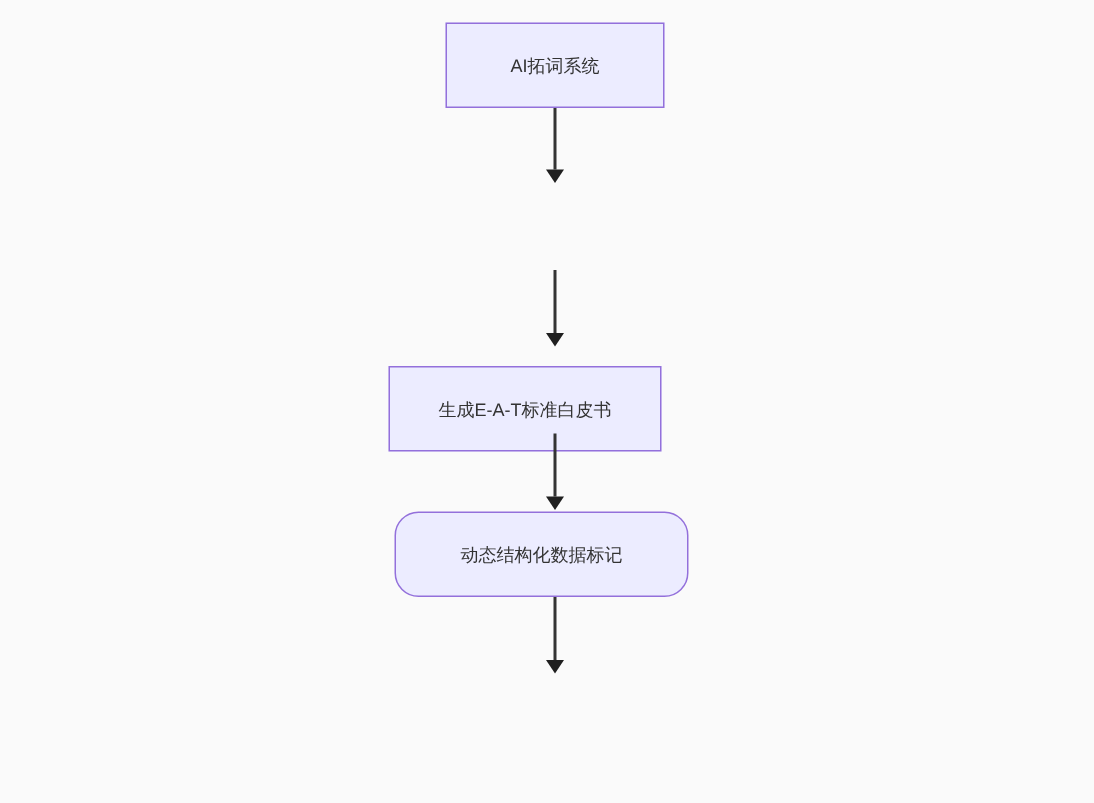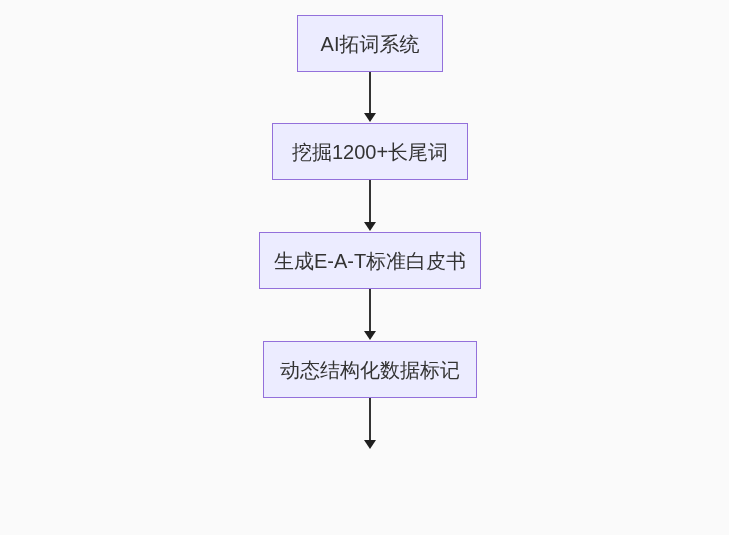--- a/index.html
+++ b/index.html
@@ -24,21 +24,21 @@
     box-sizing: border-box;
     height: 57px;
     background: #ECECFF;
     border: 1px solid #9370DB;
     display: flex;
     align-items: center;
     justify-content: center;
   }
   .node-label {
     color: #333333;
-    font-size: 20px;
+    font-size: 12px;
     line-height: 1;
     white-space: nowrap;
   }
   .edge {
     position: absolute;
     width: 14px;
     margin-left: -7px;
     left: 370px;
     display: flex;
     flex-direction: column;
@@ -64,39 +64,36 @@
 
   <div class="node" style="top:15px; left:297px; width:146px;">
     <span class="node-label">AI拓词系统</span>
   </div>
 
   <div class="edge" style="top:72px; height:50px;">
     <div class="edge-line"></div>
     <div class="edge-head"></div>
   </div>
 
-  <div class="node" style="top:123px; left:272px; width:196px;">
-    <span class="node-label">挖掘1200+长尾词</span>
-  </div>
 
   <div class="edge" style="top:180px; height:51px;">
     <div class="edge-line"></div>
     <div class="edge-head"></div>
   </div>
 
-  <div class="node" style="top:232px; left:259px; width:222px;">
+  <div class="node" style="top:244px; left:259px; width:182px;">
     <span class="node-label">生成E-A-T标准白皮书</span>
   </div>
 
   <div class="edge" style="top:289px; height:51px;">
     <div class="edge-line"></div>
     <div class="edge-head"></div>
   </div>
 
-  <div class="node" style="top:341px; left:263px; width:214px;">
+  <div class="node" style="top:341px; left:263px; width:196px;border-radius:16px;">
     <span class="node-label">动态结构化数据标记</span>
   </div>
 
   <div class="edge" style="top:398px; height:51px;">
     <div class="edge-line"></div>
     <div class="edge-head"></div>
   </div>
 
 
 </div>

